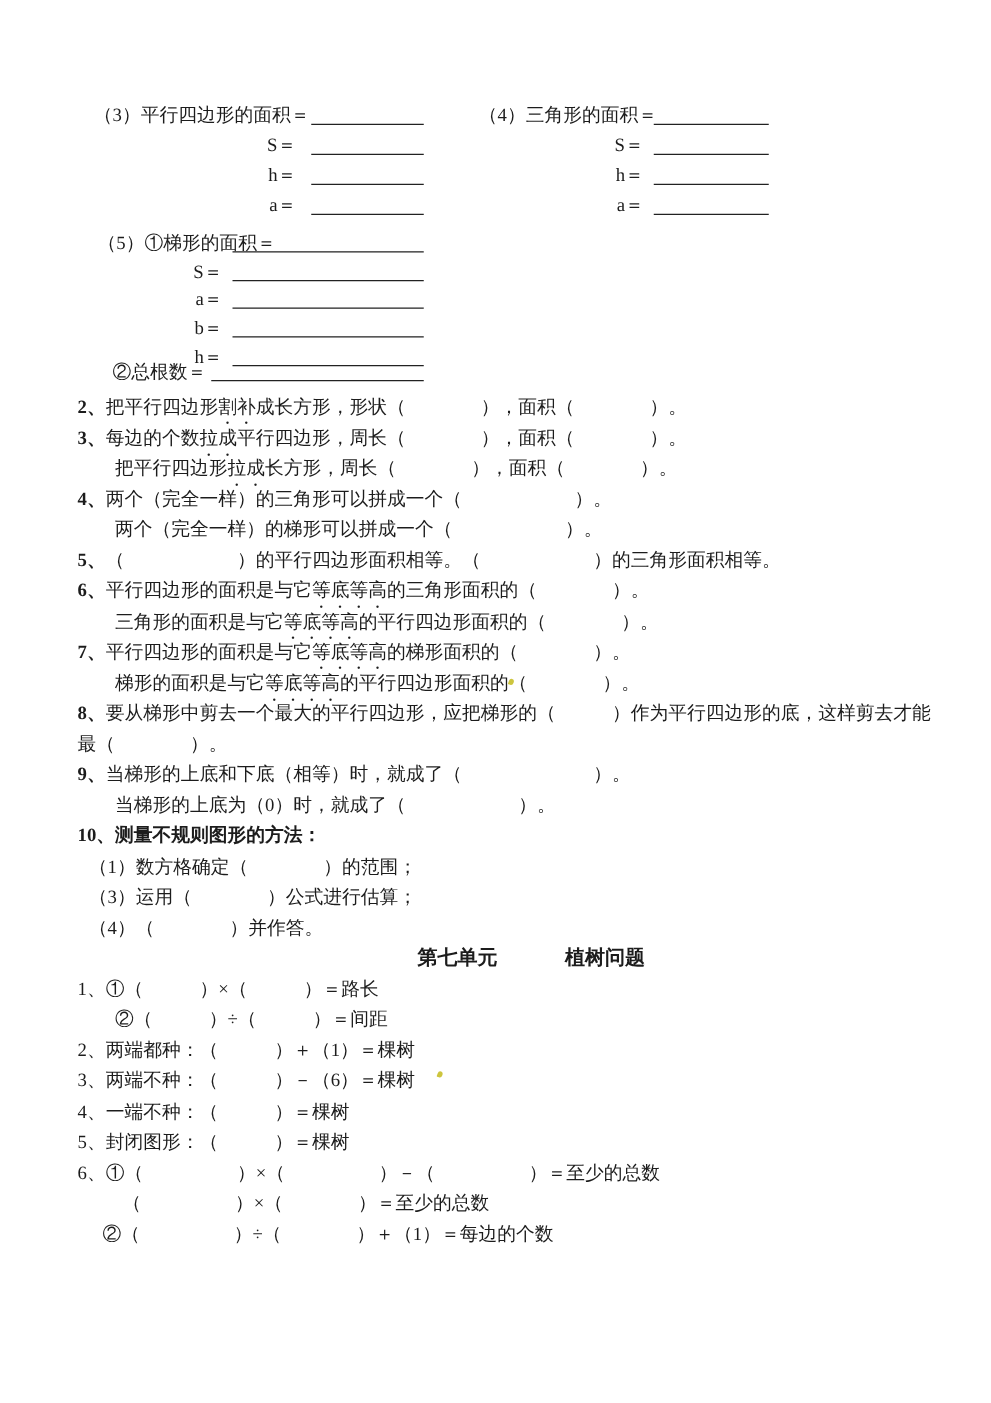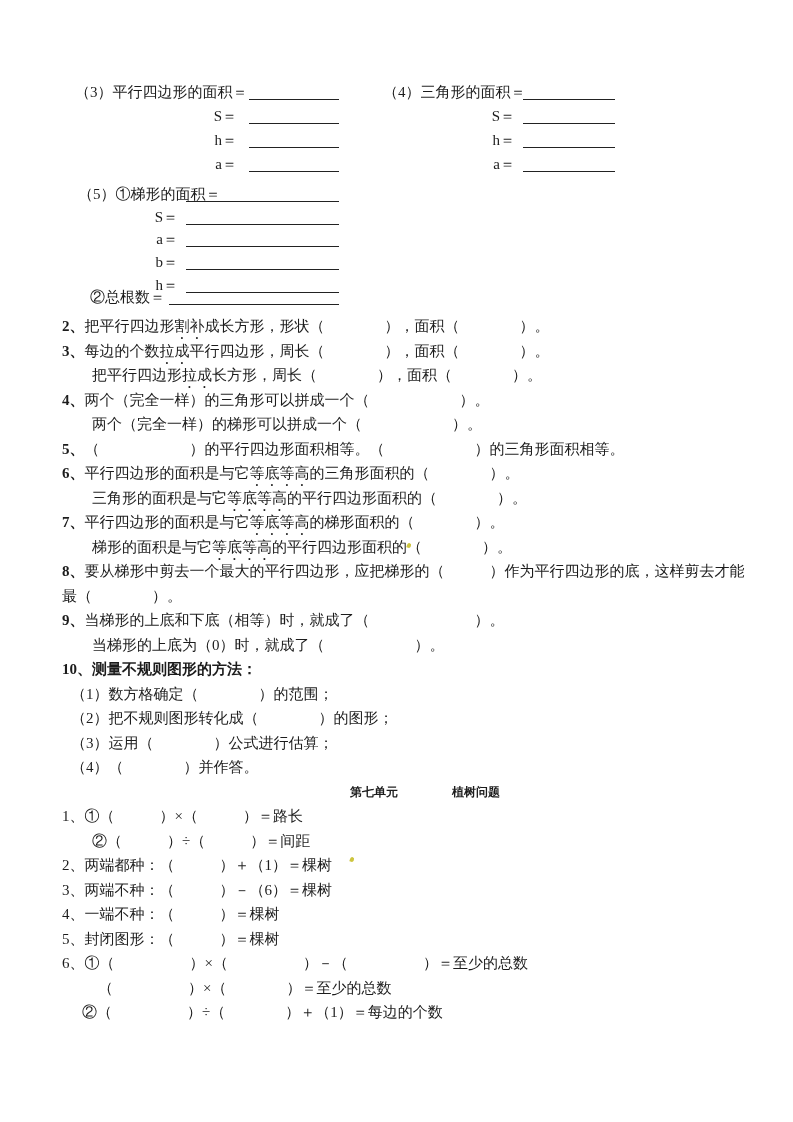--- a/index.html
+++ b/index.html
@@ -29,21 +29,21 @@
   .plain-num{font-weight:normal;}
   .i9{padding-left:9px;}
   .i20{padding-left:20px;}
   .i30{padding-left:30px;}
   .i36{padding-left:36px;}
   .bold{font-weight:bold;}
   .em{
     text-emphasis:filled dot;-webkit-text-emphasis:filled dot;
     text-emphasis-position:under left;-webkit-text-emphasis-position:under left;
   }
-  .uheader{text-align:center;font-weight:bold;font-size:12px;}
+  .uheader{text-align:center;font-weight:bold;font-size:16px;}
   .uheader .gap{margin-left:54px;}
 
   
   .stray{position:absolute;width:4px;height:5px;background:#cdc53e;border-radius:50% 50% 50% 10%;transform:rotate(20deg);}
   .m1{left:407px;top:543px;}
   .m2{left:350px;top:857px;}
 </style>
 </head>
 <body>
 
@@ -84,21 +84,20 @@
     <div class="line"><span class="num">6、</span><span>平行四边形的面积是与它</span><span class="em">等底等高</span><span>的三角形面积的（　　　　）。</span></div>
     <div class="line i30"><span>三角形的面积是与它</span><span class="em">等底等高</span><span>的平行四边形面积的（　　　　）。</span></div>
     <div class="line"><span class="num">7、</span><span>平行四边形的面积是与它</span><span class="em">等底等高</span><span>的梯形面积的（　　　　）。</span></div>
     <div class="line i30"><span>梯形的面积是与它</span><span class="em">等底等高</span><span>的平行四边形面积的（　　　　）。</span></div>
     <div class="line"><span class="num">8、</span><span>要从梯形中剪去一个最大的平行四边形，应把梯形的（　　　）作为平行四边形的底，这样剪去才能</span></div>
     <div class="line"><span>最（　　　　）。</span></div>
     <div class="line"><span class="num">9、</span><span>当梯形的上底和下底（相等）时，就成了（　　　　　　　）。</span></div>
     <div class="line i30"><span>当梯形的上底为（0）时，就成了（　　　　　　）。</span></div>
     <div class="line"><span class="num">10、</span><span class="bold">测量不规则图形的方法：</span></div>
     <div class="line i9"><span>（1）数方格确定（　　　　）的范围；</span></div>
-    <div class="line i9"><span>（2）把不规则图形转化成（　　　　）的图形；</span></div>
     <div class="line i9"><span>（3）运用（　　　　）公式进行估算；</span></div>
     <div class="line i9"><span>（4）（　　　　）并作答。</span></div>
 
     <div class="line uheader"><span>第七单元</span><span class="gap">植树问题</span></div>
 
     <div class="line"><span class="plain-num">1、</span><span>①（　　　）×（　　　）＝路长</span></div>
     <div class="line i30"><span>②（　　　）÷（　　　）＝间距</span></div>
     <div class="line"><span class="plain-num">2、</span><span>两端都种：（　　　）＋（1）＝棵树</span></div>
     <div class="line"><span class="plain-num">3、</span><span>两端不种：（　　　）－（6）＝棵树</span></div>
     <div class="line"><span class="plain-num">4、</span><span>一端不种：（　　　）＝棵树</span></div>

